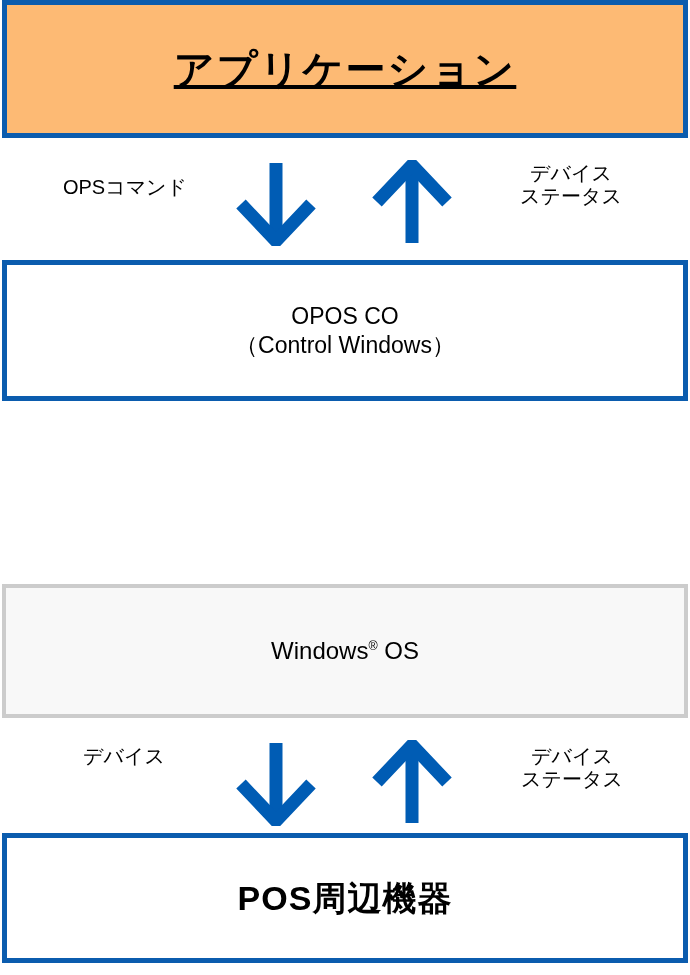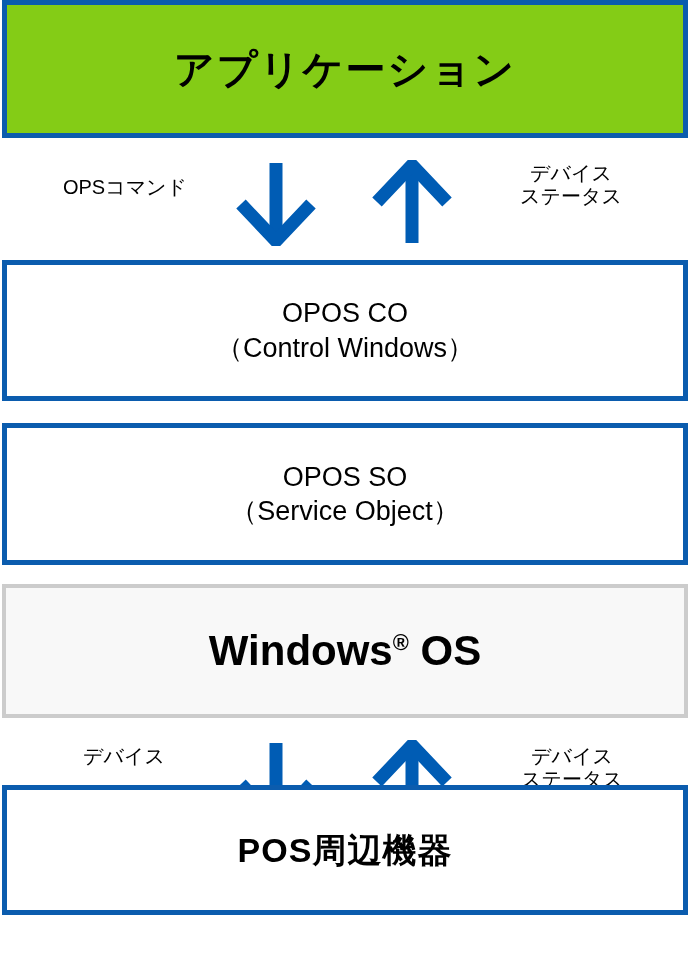--- a/index.html
+++ b/index.html
@@ -31,62 +31,63 @@
     align-items: center;
     justify-content: center;
     text-align: center;
   }
   .layer-box.blue {
     border: 5px solid #0b5cae;
     background: #ffffff;
   }
   .layer-box.app {
     border: 5px solid #0b5cae;
-    background: #84cc16;
+    background: #fdba74;
+    text-decoration: underline;
   }
   .layer-box.grey {
     border: 4px solid #cccccc;
     background: #f8f8f8;
   }
 
   .box-line {
     display: block;
     line-height: 1.26;
     white-space: nowrap;
   }
   .title-jp {
     font-size: 40px;
     font-weight: 700;
     letter-spacing: 2px;
   }
   .title-en {
-    font-size: 27px;
+    font-size: 23px;
     font-weight: 400;
   }
   .title-os {
-    font-size: 42px;
-    font-weight: 700;
+    font-size: 24px;
+    font-weight: 400;
   }
   .title-device {
     font-size: 34px;
     font-weight: 700;
     letter-spacing: 1px;
   }
   sup.reg {
     font-size: 0.52em;
     vertical-align: super;
     line-height: 0;
   }
 
   
   #box-application { top: 0px;   height: 138px; }
   #box-opos-co     { top: 260px; height: 141px; }
   #box-opos-so     { top: 423px; height: 142px; }
   #box-windows-os  { top: 584px; height: 134px; }
-  #box-pos-device  { top: 785px; height: 130px; }
+  #box-pos-device  { top: 833px; height: 130px; }
 
   
   .arrow-band {
     position: absolute;
     left: 0;
     width: 690px;
   }
   #arrow-band-top    { top: 140px; height: 118px; }
   #arrow-band-bottom { top: 720px; height: 110px; }
 
@@ -154,24 +155,20 @@
       <span class="lbl-line">デバイス</span>
       <span class="lbl-line">ステータス</span>
     </div>
   </div>
 
   <div class="layer-box blue" id="box-opos-co">
     <span class="box-line title-en">OPOS CO</span>
     <span class="box-line title-en">（Control Windows）</span>
   </div>
 
-  <div class="layer-box blue" id="box-opos-so">
-    <span class="box-line title-en">OPOS SO</span>
-    <span class="box-line title-en">（Service Object）</span>
-  </div>
 
   <div class="layer-box grey" id="box-windows-os">
     <span class="box-line title-os"><span>Windows</span><sup class="reg">®</sup><span> OS</span></span>
   </div>
 
   <div class="arrow-band" id="arrow-band-bottom">
 
     <div class="flow-label" id="label-device-command">
       <span class="lbl-line">デバイス</span>
     </div>

